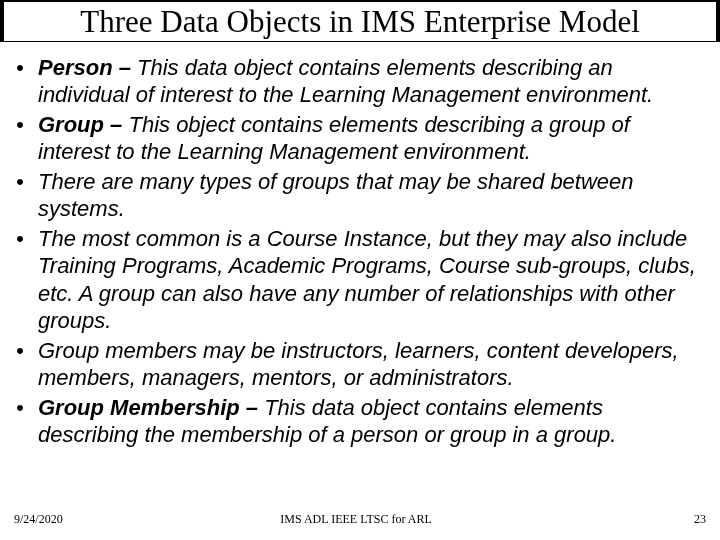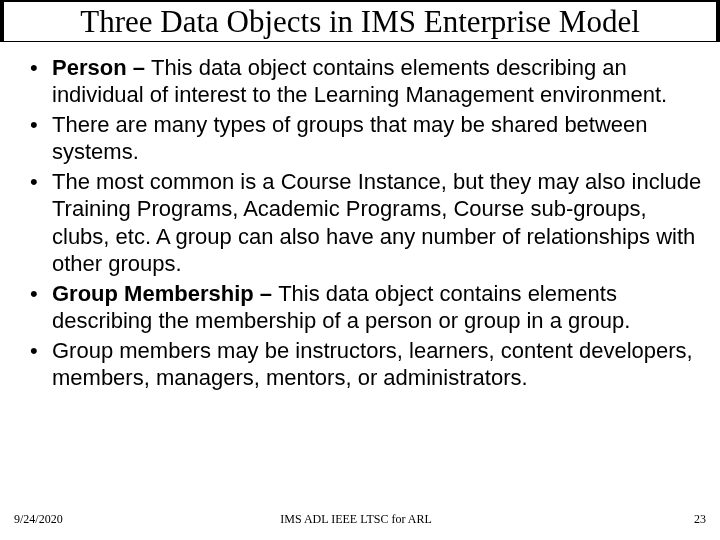--- a/index.html
+++ b/index.html
@@ -19,21 +19,22 @@
     color: #000;
     font-family: "Times New Roman", Times, serif;
     font-weight: normal;
     font-size: 31px;
     text-align: center;
     padding: 4px 6px 2px 6px;
     margin: 0 4px;
     line-height: 1.05;
   }
   .content {
-    padding: 12px 18px 0 24px;
+    padding: 12px 18px 0 10px;
+    font-style: italic;
   }
   ul.bullets {
     list-style: none;
   }
   ul.bullets > li {
     position: relative;
     padding-left: 28px;
     font-size: 22px;
     line-height: 1.25;
     margin-bottom: 2px;
@@ -64,30 +65,33 @@
 <div class="title-bar">
   <div class="title">Three Data Objects in IMS Enterprise Model</div>
 </div>
 
 <div class="content">
   <ul class="bullets">
     <li>
       <span class="b">Person – </span><span>This data object contains elements describing an individual of interest to the Learning Management environment.</span>
     </li>
     <li>
+      <span class="b">Group – </span><span>This object contains elements describing a group of interest to the Learning Management environment.</span>
+    </li>
+    <li>
       <span class="b"></span><span>There are many types of groups that may be shared between systems.</span>
     </li>
     <li>
       <span class="b"></span><span>The most common is a Course Instance, but they may also include Training Programs, Academic Programs, Course sub-groups, clubs, etc. A group can also have any number of relationships with other groups.</span>
     </li>
     <li>
-      <span class="b">Group Membership – </span><span>This data object contains elements describing the membership of a person or group in a group.</span>
+      <span class="b"></span><span>Group members may be instructors, learners, content developers, members, managers, mentors, or administrators.</span>
     </li>
     <li>
-      <span class="b"></span><span>Group members may be instructors, learners, content developers, members, managers, mentors, or administrators.</span>
+      <span class="b">Group Membership – </span><span>This data object contains elements describing the membership of a person or group in a group.</span>
     </li>
   </ul>
 </div>
 
 <div class="footer">
   <span class="footer-date">9/24/2020</span>
   <span class="footer-center">IMS ADL IEEE LTSC for ARL</span>
   <span class="footer-page">23</span>
 </div>
 

